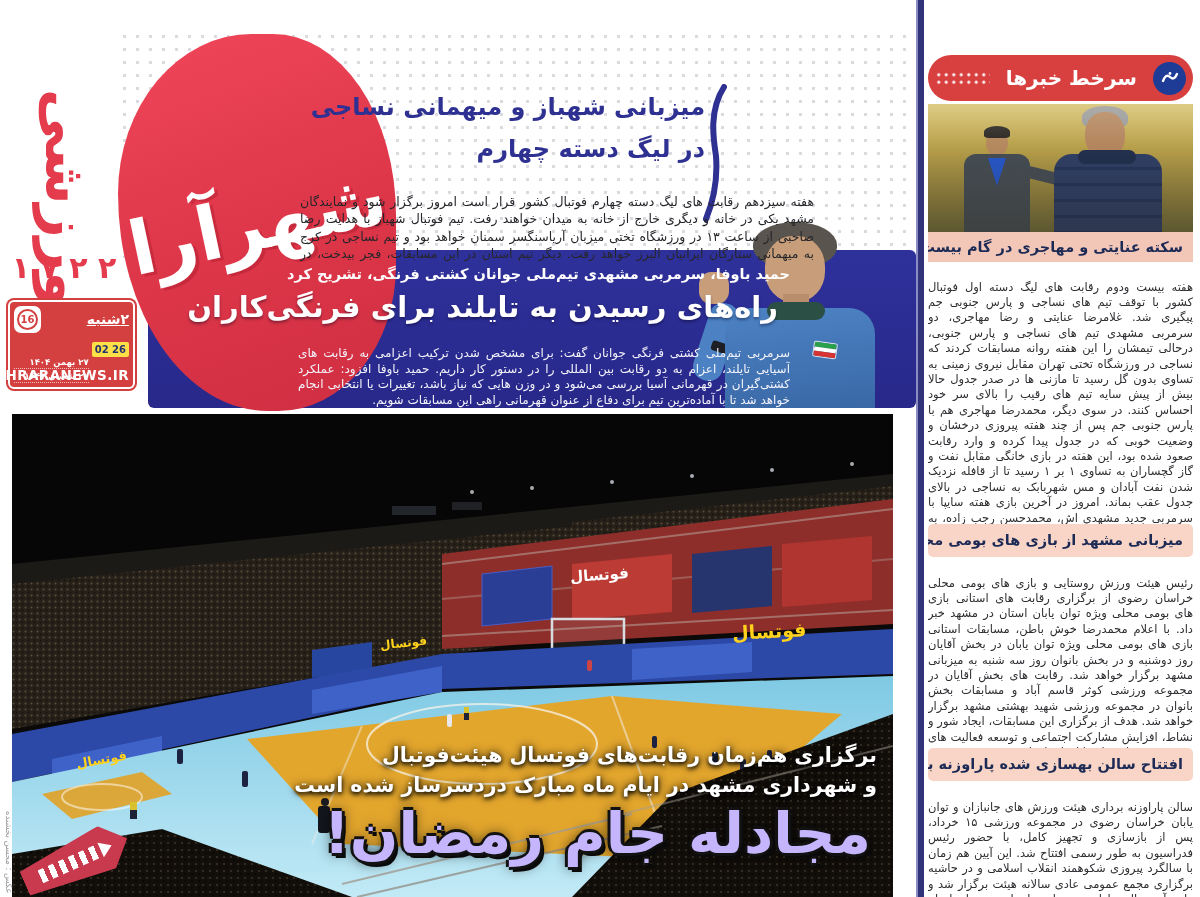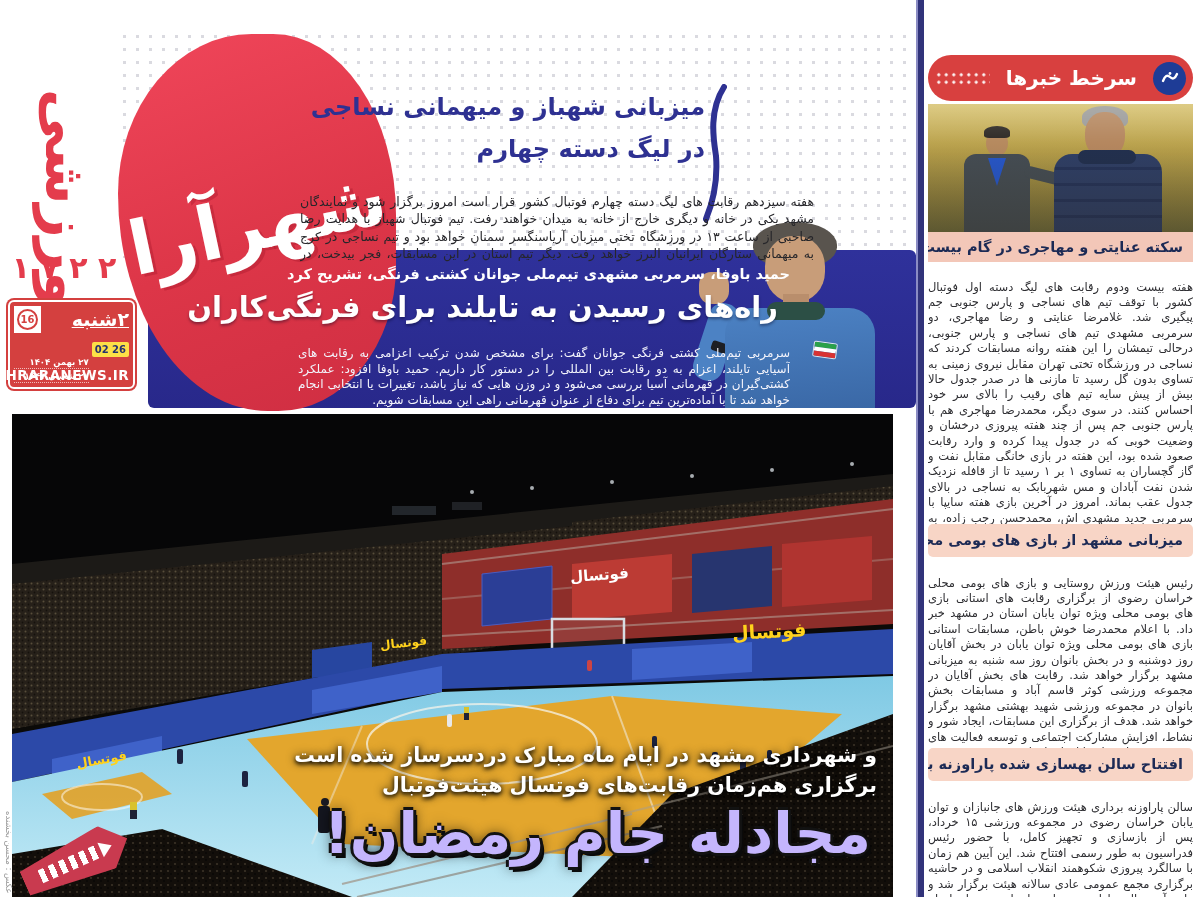--- a/index.html
+++ b/index.html
@@ -23,22 +23,22 @@
              display:flex;align-items:center;justify-content:center;overflow:hidden;}
   .logo-blob span{color:#fff;font-size:74px;font-weight:bold;transform:rotate(-12deg);
              text-shadow:3px 3px 0 rgba(160,20,40,.35);white-space:nowrap;}
   .issue{position:absolute;left:6px;top:250px;width:116px;z-index:4;color:#e43c4c;
          font-size:30px;font-weight:bold;letter-spacing:11px;text-align:center;direction:rtl;}
   .datebox{position:absolute;left:8px;top:300px;width:127px;height:89px;z-index:4;
            background:#d4403f;border:2px solid #fff;border-radius:6px;
            box-shadow:0 0 0 2px #d4403f;color:#fff;direction:rtl;
            display:flex;flex-direction:column;padding:3px 4px 2px;}
   .datebox .row1{display:flex;align-items:center;justify-content:space-between;height:30px;}
-  .weekday{font-size:19px;font-weight:bold;text-decoration:underline;}
-  .day-badge{width:27px;height:27px;background:#fff;border-radius:0;display:flex;
+  .weekday{font-size:14px;font-weight:bold;text-decoration:underline;}
+  .day-badge{width:27px;height:27px;background:#fff;border-radius:7px;display:flex;
              align-items:center;justify-content:center;}
   .day-badge b{width:21px;height:21px;border:2px solid #d4403f;border-radius:50%;
              color:#d4403f;font-size:10px;display:flex;align-items:center;justify-content:center;}
   .datebox .mid{display:flex;align-items:center;gap:3px;height:32px;}
   .mini-date{background:#fde047;color:#27336e;font-weight:bold;font-size:10px;
              padding:2px 3px;border-radius:2px;white-space:nowrap;}
   .jal{flex:1;display:flex;flex-direction:column;gap:2px;font-size:8.5px;font-weight:bold;text-align:left;margin-top:42px;}
   .jal div{border-bottom:1px dotted rgba(255,255,255,.65);padding-bottom:1px;direction:rtl;text-align:right;}
   .site{font-size:13.5px;font-weight:bold;text-align:center;letter-spacing:.4px;line-height:20px;}
 
@@ -262,22 +262,22 @@
       <line x1="345" y1="483" x2="650" y2="412" stroke="#8e887e" stroke-width="2" opacity=".7"></line>
       <line x1="610" y1="400" x2="881" y2="332" stroke="#a49d92" stroke-width="2" opacity=".5"></line>
     </svg>
 
     <span class="banner-word" style="left:558px;top:152px;font-size:15px;color:#fff;transform:rotate(-4deg);" data-name="futsal-banner-text">فوتسال</span>
     <span class="banner-word" style="left:720px;top:206px;font-size:19px;transform:rotate(-3deg);" data-name="futsal-banner-text">فوتسال</span>
     <span class="banner-word" style="left:368px;top:222px;font-size:12px;transform:rotate(-6deg);" data-name="futsal-banner-text">فوتسال</span>
     <span class="banner-word" style="left:64px;top:338px;font-size:13px;transform:rotate(-10deg);" data-name="futsal-banner-text">فوتسال</span>
 
     <div class="ph-kicker" data-name="main-story-kicker">
+      <div data-name="main-story-kicker-line1">برگزاری هم‌زمان رقابت‌های فوتسال هیئت‌فوتبال</div>
       <div data-name="main-story-kicker-line2">و شهرداری مشهد در ایام ماه مبارک دردسرساز شده است</div>
-      <div data-name="main-story-kicker-line1">برگزاری هم‌زمان رقابت‌های فوتسال هیئت‌فوتبال</div>
     </div>
     <div class="ph-headline" data-name="main-story-headline">مجادله جام رمضان!</div>
     <div class="stamp" data-name="watermark-stamp">
         <i></i>
         <u></u>
       </div>
   </div>
   <div class="credit" data-name="photo-credit">عکس : محسن بخشنده</div>
 
   <div class="divider" data-name="column-divider"></div>

